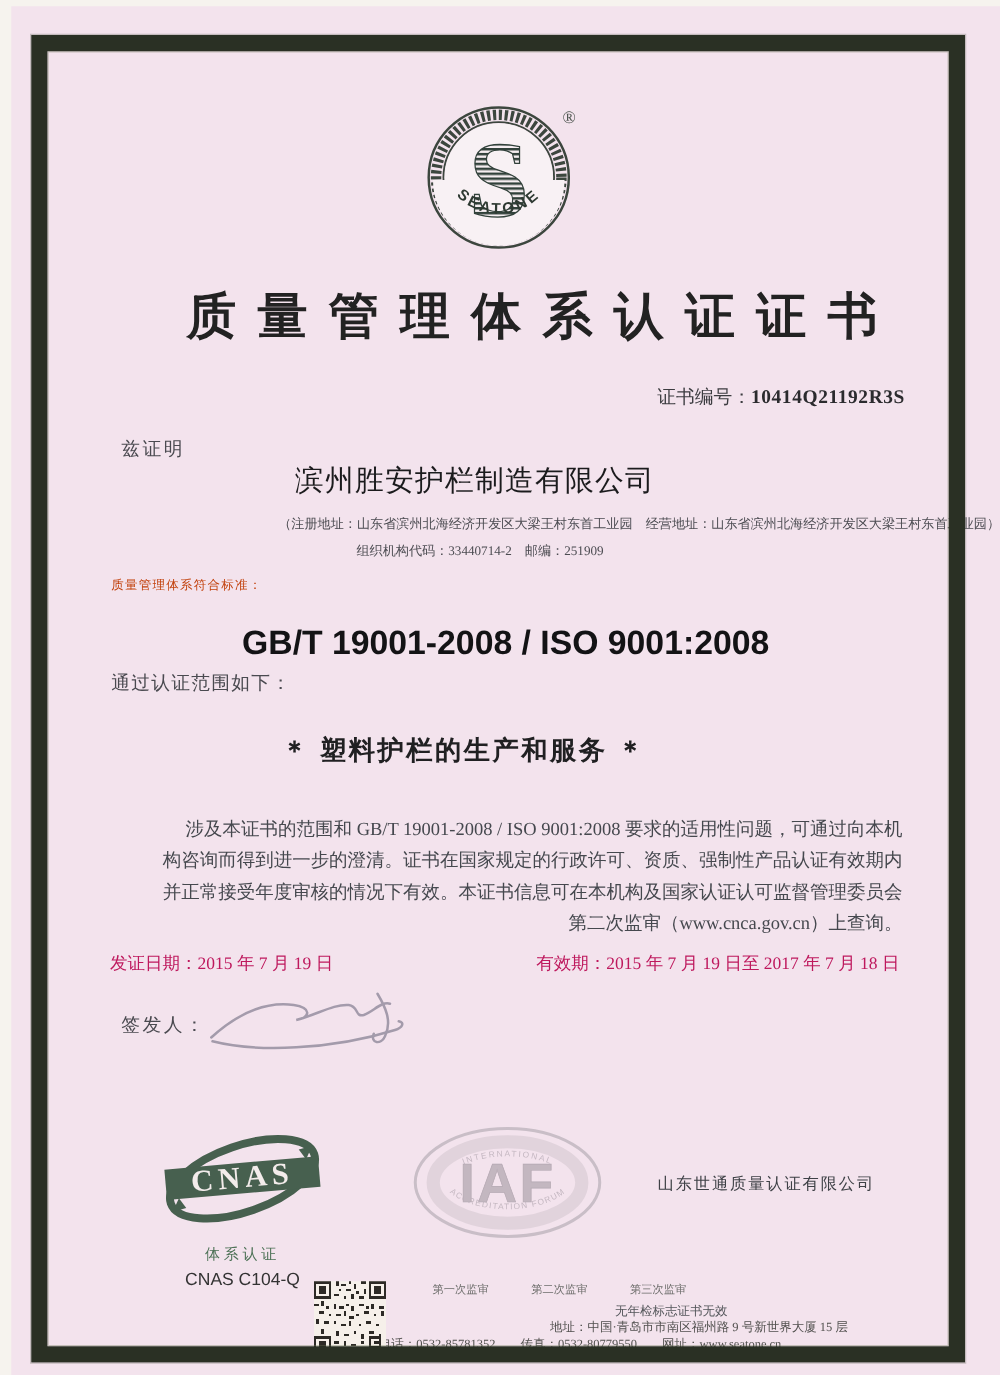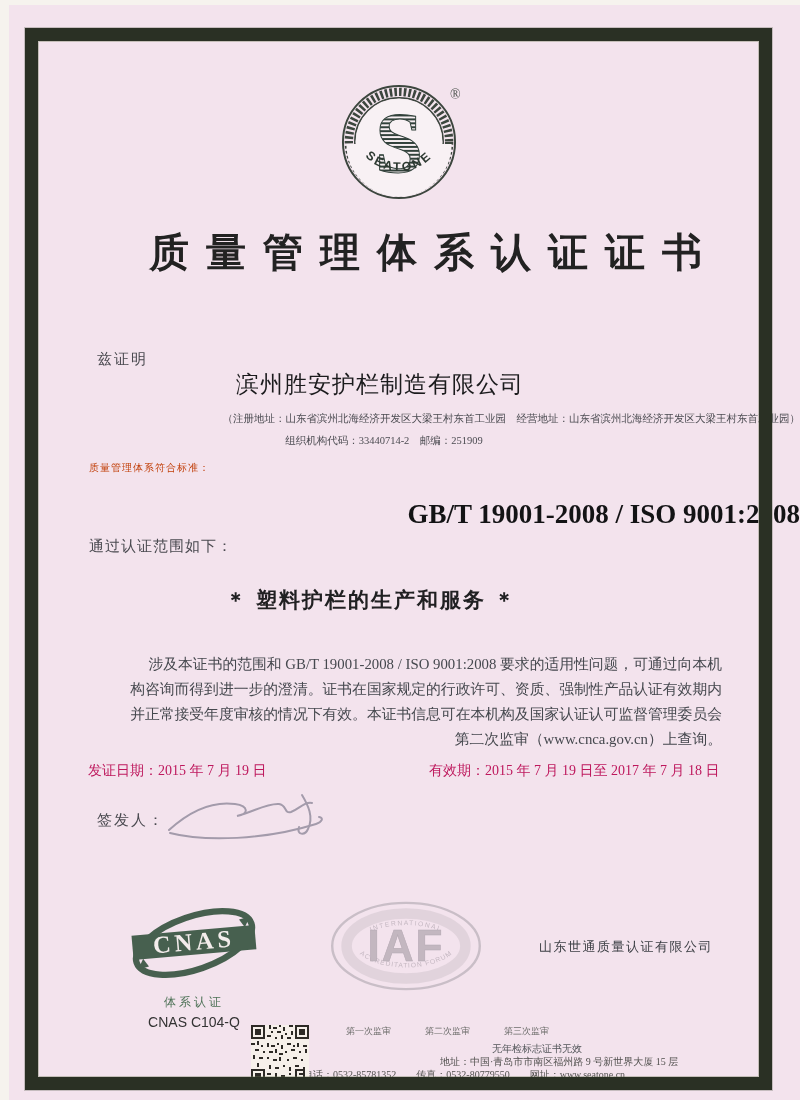--- a/index.html
+++ b/index.html
@@ -15,38 +15,38 @@
   .title{left:0;top:220px;width:791px;text-align:center;font-size:40px;font-weight:600;
     letter-spacing:17px;text-indent:17px;color:#222;margin-left:21px;}
   .certno{top:303px;right:76px;font-size:15px;color:#3c3c40;}
   .certno b{font-size:15.5px;letter-spacing:.5px;color:#2b2b2e;}
   .intro{left:88px;top:345px;font-size:15px;color:#4a4a50;letter-spacing:2px;}
   .company{left:0;top:364px;width:742px;text-align:center;font-size:23px;font-weight:normal;
     color:#1b1b1d;font-family:"Liberation Sans","DejaVu Sans",sans-serif;letter-spacing:1px;}
   .addrline{left:0;top:407px;width:791px;text-align:right;font-size:10.5px;color:#4c4c52;}
   .orgline{left:0;top:429px;width:750px;text-align:center;font-size:10.5px;color:#4c4c52;}
   .stdlabel{left:80px;top:456px;font-size:10px;color:#c2410c;letter-spacing:1px;}
-  .stdvalue{left:0;top:494px;width:791px;text-align:right;font-size:27px;font-weight:bold;
-    color:#131315;font-family:Liberation Serif, serif;}
+  .stdvalue{left:0;top:494px;width:791px;text-align:center;font-size:27px;font-weight:bold;
+    color:#131315;font-family:Liberation Sans, sans-serif;}
   .scopelabel{left:80px;top:532px;font-size:15px;color:#4a4a50;letter-spacing:1px;}
   .scopevalue{left:0;top:581px;width:724px;text-align:center;font-size:21px;font-weight:bold;
     color:#202022;font-family:"Liberation Sans","DejaVu Sans",sans-serif;letter-spacing:2px;}
   .para{left:79px;top:647px;width:634px;color:#45484e;font-size:14.8px;text-align:right;}
   .para div{line-height:25px;white-space:nowrap;}
   .dates{font-size:14px;color:#be185d;}
   .d-issue{left:79px;top:757px;}
   .d-valid{left:420px;top:757px;}
   .signer{left:88px;top:806px;font-size:15px;color:#4a4a50;letter-spacing:2px;}
   .sig{left:154px;top:784px;z-index:2;}
   .cnas{left:112px;top:893px;width:146px;text-align:center;}
   .cnas-cap{margin-top:2px;font-size:12px;color:#4e7257;letter-spacing:3px;}
   .cnas-code{margin-top:3px;font-size:14px;color:#333;
     font-family:"Liberation Sans","DejaVu Sans",sans-serif;}
   .iaf{left:316px;top:895px;}
-  .issuer{left:530px;top:933px;font-size:13px;color:#3e4146;letter-spacing:1.5px;font-family:Liberation Serif, serif;}
+  .issuer{left:517px;top:933px;font-size:13px;color:#3e4146;letter-spacing:1.5px;font-family:Liberation Serif, serif;}
   .audits{left:337px;top:1020px;display:flex;gap:34px;font-size:9px;color:#6e6e6c;}
   .notice{left:483px;top:1037px;font-size:10px;color:#53565a;}
   .f-addr{left:431px;top:1050px;font-size:10px;color:#51504e;}
   .f-contact{left:294px;top:1063px;font-size:10px;color:#51504e;}
   .qr{left:242px;top:1020px;z-index:1;}
   .regmark{left:441px;top:82px;font-size:14px;color:#4a524c;z-index:3;}
   .logo{left:331px;top:78px;z-index:2;}
 </style>
 </head>
 <body>
@@ -71,20 +71,23 @@
         <path id="seatArc" d="M16 59 A 47 47 0 0 0 104 59" fill="none"></path>
         <text font-size="12.5" font-weight="bold" letter-spacing="2.5" fill="#2e3a32" font-family="Liberation Sans, sans-serif">
           <textPath href="#seatArc" startOffset="50%" text-anchor="middle">SEATONE</textPath>
         </text>
       </svg>
     </div>
     <div class="abs regmark">®</div>
 
     <div class="abs title">质量管理体系认证证书</div>
 
+    <div class="abs certno">
+      <span>证书编号：</span><b>10414Q21192R3S</b>
+    </div>
 
     <div class="abs intro">兹证明</div>
     <div class="abs company">滨州胜安护栏制造有限公司</div>
     <div class="abs addrline">（注册地址：山东省滨州北海经济开发区大梁王村东首工业园　经营地址：山东省滨州北海经济开发区大梁王村东首工业园）</div>
     <div class="abs orgline">组织机构代码：33440714-2　邮编：251909</div>
 
     <div class="abs stdlabel">质量管理体系符合标准：</div>
     <div class="abs stdvalue">GB/T 19001-2008 / ISO 9001:2008</div>
 
     <div class="abs scopelabel">通过认证范围如下：</div>

